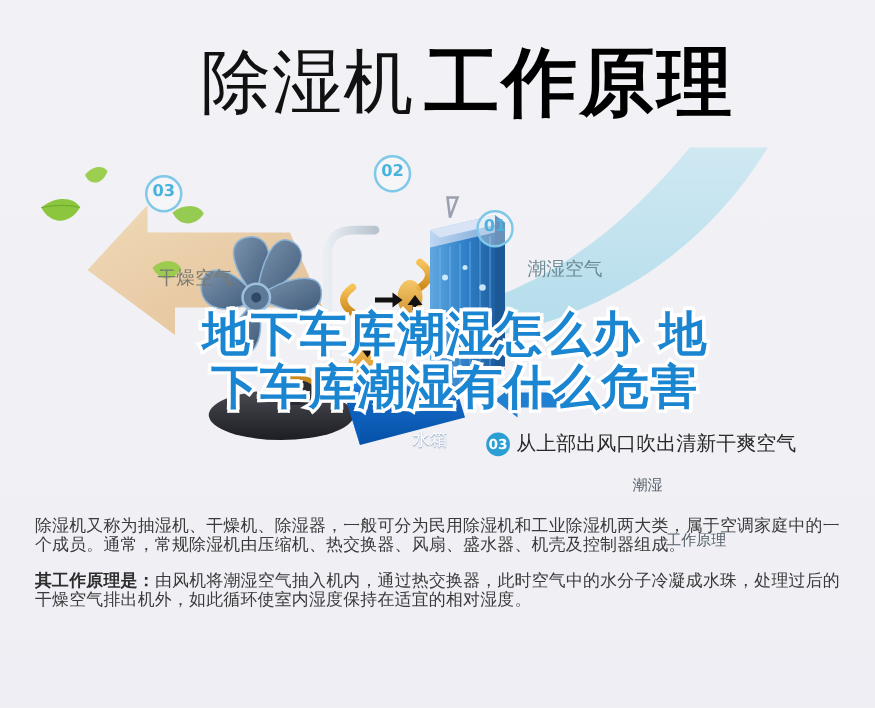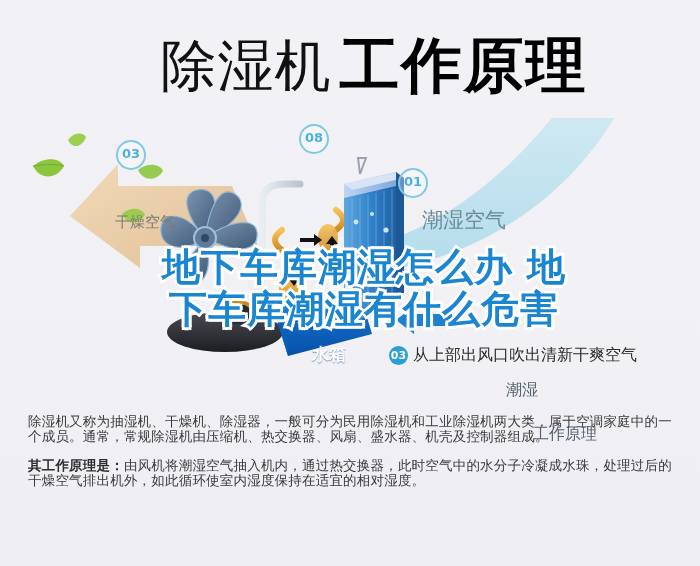--- a/index.html
+++ b/index.html
@@ -89,67 +89,67 @@
     font-size: 11px;
     font-weight: 700;
     line-height: 19px;
     text-align: center;
     font-family: "DejaVu Sans", sans-serif;
     vertical-align: middle;
     margin-right: 5px;
   }
 
   #lbl-dry {
-    left: 115px; top: 95px;
+    left: 126px; top: 95px;
     font-size: 15px; color: #7a7a70;
   }
   #badge-03 { left: 116px; top: 22px; }
 
   #lbl-humid {
     left: 422px; top: 88px;
-    font-size: 21px; color: #6b8a96;
-  }
-  #badge-01 { left: 398px; top: 50px; }
+    font-size: 15px; color: #6b8a96;
+  }
+  #badge-01 { left: 381px; top: 50px; }
 
   #badge-02 { left: 299px; top: 6px; }
 
   #bubble-hx {
     position: absolute;
     left: 334px; top: 6px;
     padding: 3px 8px 4px 8px;
     border: 2px solid #9aa0b0;
     border-radius: 9px;
     background: rgba(255,255,255,0.55);
     font-size: 12px;
     color: #4e5566;
     font-family: "DejaVu Sans", sans-serif;
   }
 
   #lbl-tank {
-    left: 312px; top: 225px;
-    font-size: 17px;
+    left: 330px; top: 225px;
+    font-size: 14px;
     color: #ffffff;
-    font-weight: 700;
+    font-weight: 400;
     text-shadow: 0 1px 1px rgba(0,60,120,.5);
   }
 
   
   #caption-03 {
     position: absolute;
     left: 389px; top: 345px;
     font-size: 16px;
     color: #2a2a2a;
     font-family: "DejaVu Sans", sans-serif;
     white-space: nowrap;
   }
 
   
   .ghost {
     position: absolute;
-    font-size: 16px;
+    font-size: 12px;
     color: #55606a;
     font-family: "DejaVu Sans", sans-serif;
     white-space: nowrap;
   }
   #ghost-a { left: 506px; top: 262px; }
   #ghost-b { left: 533px; top: 306px; }
 
   
   #headline {
     position: absolute;
@@ -346,21 +346,21 @@
 
       <path d="M358 40 L366 40 L360 56 Z" fill="none" stroke="#9aa0b0" stroke-width="2"></path>
     </svg>
 
     <div class="badge-o" id="badge-03">03</div>
     <div class="lbl" id="lbl-dry">干燥空气</div>
 
     <div class="badge-o" id="badge-01">01</div>
     <div class="lbl" id="lbl-humid">潮湿空气</div>
 
-    <div class="badge-o" id="badge-02">08</div>
+    <div class="badge-o" id="badge-02">02</div>
 
     <div class="lbl" id="lbl-tank">水箱</div>
 
     <div class="ghost" id="ghost-a">潮湿</div>
     <div class="ghost" id="ghost-b">工作原理</div>
   </div>
 
   <div id="caption-03">
     <span class="badge-f">03</span><span>从上部出风口吹出清新干爽空气</span>
   </div>

